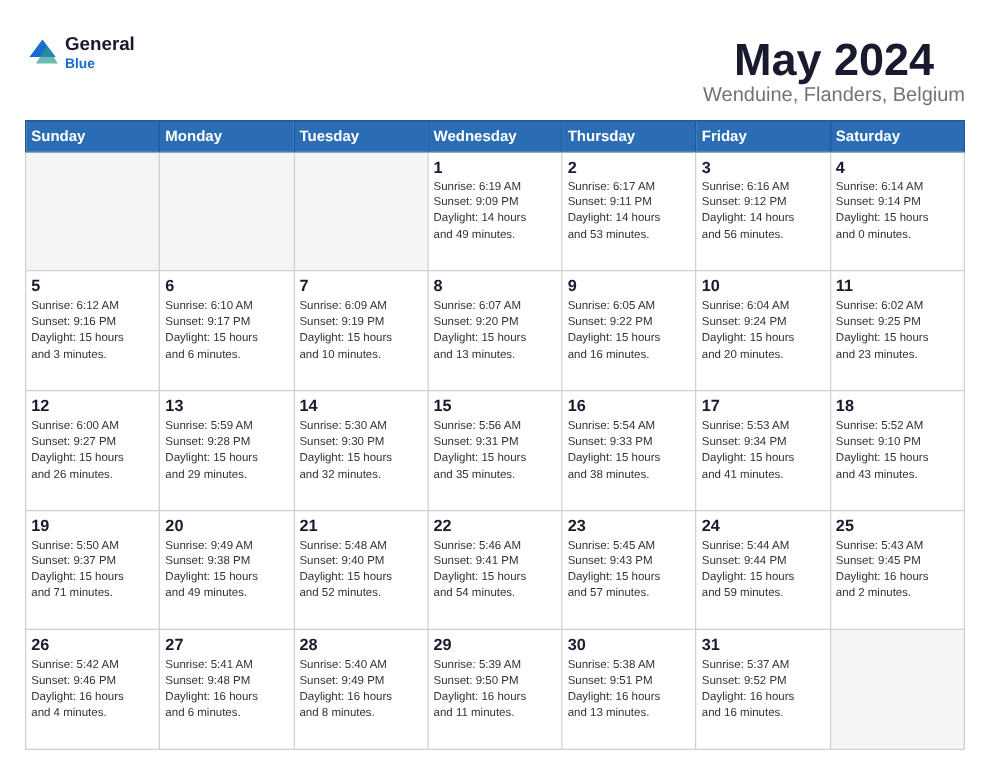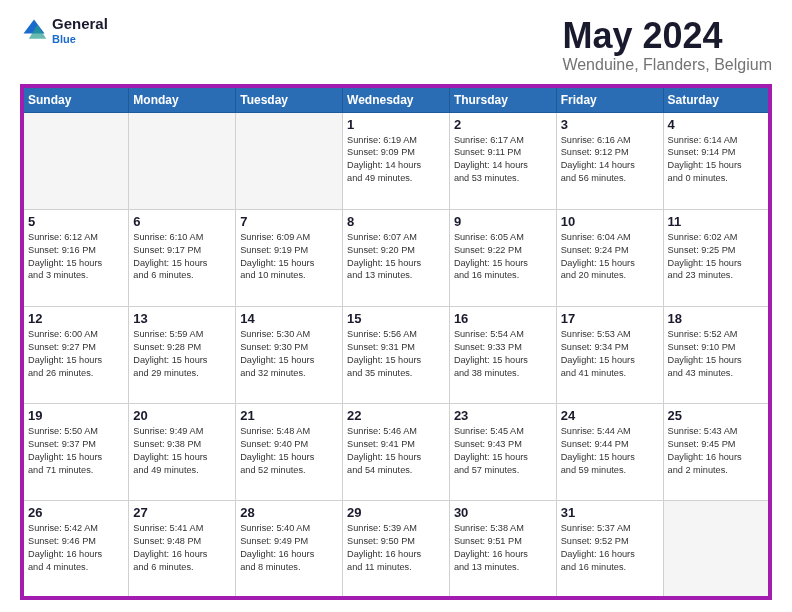--- a/index.html
+++ b/index.html
@@ -15,20 +15,21 @@
       height: 612px;
       padding: 16px 20px 12px 20px;
       display: flex;
       flex-direction: column;
     }
     .header {
       display: flex;
       justify-content: space-between;
       align-items: flex-start;
       margin-bottom: 10px;
+      margin-top: 12px;
     }
     .logo {
       display: flex;
       align-items: center;
     }
     .logo-text {
       display: flex;
       flex-direction: column;
       line-height: 1.1;
     }
@@ -41,36 +42,36 @@
       font-size: 11px;
       font-weight: bold;
       color: #1a6bcc;
     }
     .logo-icon {
       width: 28px;
       height: 28px;
       margin-right: 4px;
     }
     .title-block {
-      text-align: left;
+      text-align: center;
     }
     .month-title {
       font-size: 36px;
       font-weight: bold;
       color: #1a1a2e;
       line-height: 1.1;
     }
     .location {
       font-size: 16px;
       color: #737373;
       font-weight: normal;
     }
     .calendar {
       flex: 1;
-      border: 4px solid #a21caf;
+      border: 1px solid #a21caf;
       border-collapse: collapse;
       width: 100%;
       table-layout: fixed;
     }
     .calendar th {
       background: #2a6db5;
       color: #fff;
       font-size: 12px;
       font-weight: bold;
       padding: 5px 4px;

